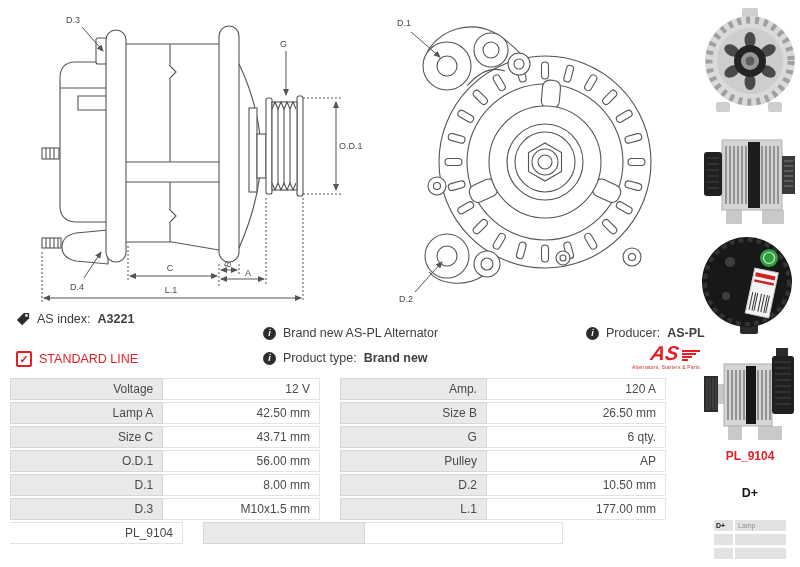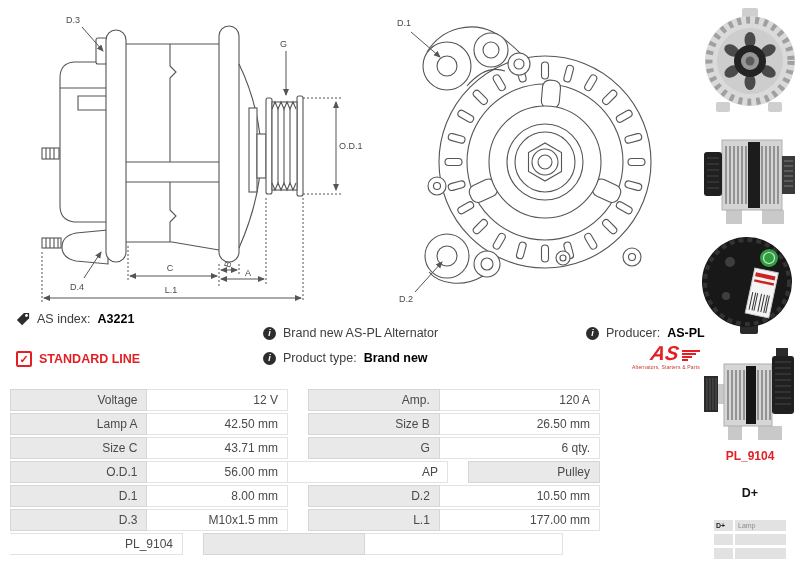--- a/index.html
+++ b/index.html
@@ -3,39 +3,39 @@
 <meta charset="utf-8">
 <style>
   html,body{margin:0;padding:0;background:#fff;}
   .page{position:relative;width:800px;height:567px;background:#ffffff;overflow:hidden;
         font-family:"Liberation Sans",sans-serif;color:#4a4a4a;}
   svg.drawing{position:absolute;}
   svg text{font-family:"Liberation Sans",sans-serif;font-size:9px;fill:#4a4a4a;}
 
   
   .inforow{position:absolute;display:flex;align-items:center;gap:7px;font-size:12.5px;color:#3d3d3d;white-space:nowrap;}
-  .inforow b{color:#000000;}
+  .inforow b{color:#404040;}
   .iicon{width:13px;height:13px;border-radius:50%;background:#2d2d2d;color:#fff;
          font-size:9px;font-weight:bold;font-style:italic;display:flex;align-items:center;justify-content:center;flex:0 0 13px;}
   .checkicon{width:12px;height:12px;border:2px solid #e31e24;border-radius:2px;color:#e31e24;
          font-size:11px;font-weight:bold;line-height:1;display:flex;align-items:center;justify-content:center;flex:0 0 12px;}
-  .redline{color:#e31e24;font-weight:bold;}
+  .redline{color:#e31e24;font-weight:normal;}
   .tagicon{flex:0 0 14px;height:14px;}
 
   
   .aslogo{position:absolute;left:612px;top:345px;width:88px;text-align:right;}
   .aslogo-mark{display:flex;justify-content:flex-end;align-items:flex-end;}
   .aslogo-as{font-style:italic;font-weight:bold;font-size:20px;line-height:17px;color:#e31e24;transform:skewX(-10deg);}
   .stripes{display:flex;flex-direction:column;align-items:flex-start;margin-left:3px;margin-bottom:1px;}
   .stripe{height:2px;background:#e31e24;margin-top:1px;}
   .s1{width:18px}.s2{width:14px}.s3{width:10px}.s4{width:6px}
   .aslogo-sub{font-size:5px;color:#c2342f;letter-spacing:.2px;margin-top:2px;white-space:nowrap;}
 
   
-  .spectable{position:absolute;left:10px;top:389px;width:590px;}
+  .spectable{position:absolute;left:10px;top:378px;width:656px;}
   .srow{display:flex;height:22px;margin-bottom:2px;font-size:12px;line-height:20px;}
   .cell{box-sizing:border-box;padding:0 9px;text-align:right;overflow:hidden;}
   .lc{background:#e9e9e9;border:1px solid #d6d6d6;}
   .vc{background:#fff;border:1px solid #e3e3e3;border-left:none;}
   .lc1{width:169px}.vc1{width:173px}
   .lc2{width:162px;margin-left:20px}.vc2{width:198px}
 
   
   .plugcode{position:absolute;left:700px;top:449px;width:100px;text-align:center;
             color:#e31e24;font-weight:bold;font-size:12px;}
@@ -249,22 +249,22 @@
     </div>
     <div class="srow">
       <div class="cell lc lc1">Size C</div>
       <div class="cell vc vc1">43.71 mm</div>
       <div class="cell lc lc2">G</div>
       <div class="cell vc vc2">6 qty.</div>
     </div>
     <div class="srow">
       <div class="cell lc lc1">O.D.1</div>
       <div class="cell vc vc1">56.00 mm</div>
+      <div class="cell lc lc2">Pulley</div>
       <div class="cell vc vc2">AP</div>
-      <div class="cell lc lc2">Pulley</div>
     </div>
     <div class="srow">
       <div class="cell lc lc1">D.1</div>
       <div class="cell vc vc1">8.00 mm</div>
       <div class="cell lc lc2">D.2</div>
       <div class="cell vc vc2">10.50 mm</div>
     </div>
     <div class="srow">
       <div class="cell lc lc1">D.3</div>
       <div class="cell vc vc1">M10x1.5 mm</div>

